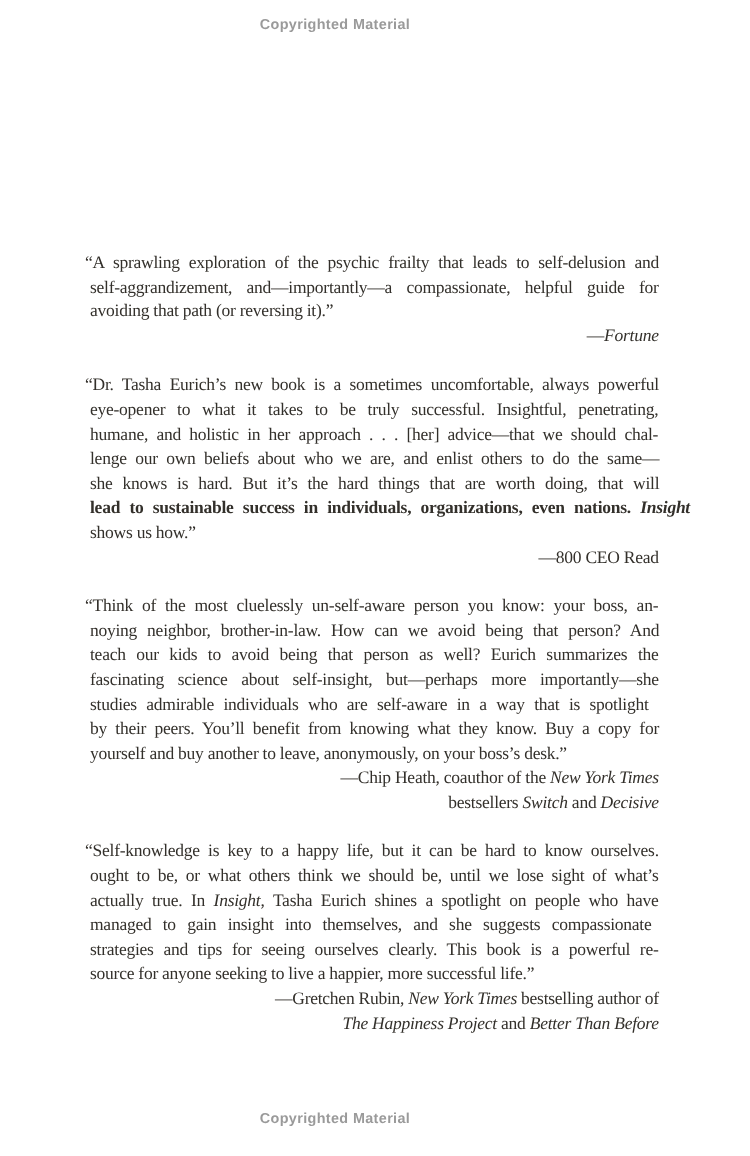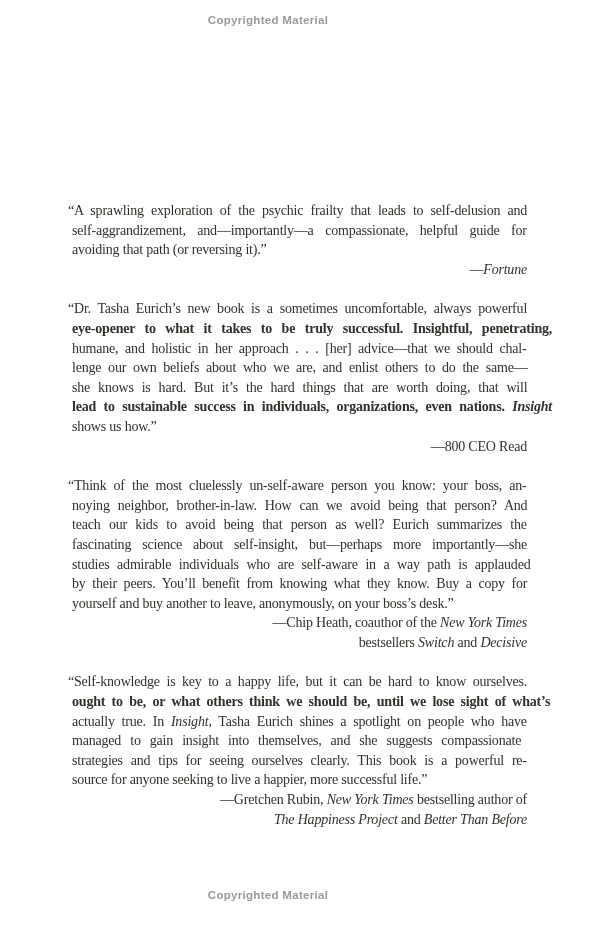--- a/index.html
+++ b/index.html
@@ -56,42 +56,42 @@
 
 <div class="blurbs">
     <div class="blurb">
       <div class="line first"><span style="word-spacing: 3.90909px;">“A sprawling exploration of the psychic frailty that leads to self-delusion and</span></div>
       <div class="line"><span style="word-spacing: 8.2px;">self-aggrandizement, and—importantly—a compassionate, helpful guide for</span></div>
       <div class="line last"><span>avoiding that path (or reversing it).”</span></div>
       <div class="attr">—<i>Fortune</i></div>
     </div>
     <div class="blurb">
       <div class="line first"><span style="word-spacing: 3.5px;">“Dr. Tasha Eurich’s new book is a sometimes uncomfortable, always powerful</span></div>
-      <div class="line"><span style="word-spacing: 6.2px; font-weight: bold;">eye-opener to what it takes to be truly successful. Insightful, penetrating,</span></div>
+      <div class="line"><span style="word-spacing: 6.2px;">eye-opener to what it takes to be truly successful. Insightful, penetrating,</span></div>
       <div class="line"><span style="word-spacing: 3.38462px;">humane, and holistic in her approach . . . [her] advice—that we should chal-</span></div>
       <div class="line"><span style="word-spacing: 3.5px;">lenge our own beliefs about who we are, and enlist others to do the same—</span></div>
       <div class="line"><span style="word-spacing: 4.71429px;">she knows is hard. But it’s the hard things that are worth doing, that will</span></div>
       <div class="line"><span style="word-spacing: 4.11111px; font-weight: bold;">lead to sustainable success in individuals, organizations, even nations. <i>Insight</i></span></div>
       <div class="line last"><span>shows us how.”</span></div>
       <div class="attr">—800 CEO Read</div>
     </div>
     <div class="blurb">
       <div class="line first"><span style="word-spacing: 3.81818px;">“Think of the most cluelessly un-self-aware person you know: your boss, an-</span></div>
       <div class="line"><span style="word-spacing: 4.7px;">noying neighbor, brother-in-law. How can we avoid being that person? And</span></div>
       <div class="line"><span style="word-spacing: 5.08333px;">teach our kids to avoid being that person as well? Eurich summarizes the</span></div>
       <div class="line"><span style="word-spacing: 7.66667px;">fascinating science about self-insight, but—perhaps more importantly—she</span></div>
-      <div class="line"><span style="word-spacing: 4.27273px;">studies admirable individuals who are self-aware in a way path is applauded</span></div>
+      <div class="line"><span style="word-spacing: 4.27273px;">studies admirable individuals who are self-aware in a way that is spotlight</span></div>
       <div class="line"><span style="word-spacing: 3.38462px;">by their peers. You’ll benefit from knowing what they know. Buy a copy for</span></div>
       <div class="line last"><span>yourself and buy another to leave, anonymously, on your boss’s desk.”</span></div>
       <div class="attr">—Chip Heath, coauthor of the <i>New York Times</i></div>
       <div class="attr">bestsellers <i>Switch</i> and <i>Decisive</i></div>
     </div>
     <div class="blurb">
       <div class="line first"><span style="word-spacing: 3.28571px;">“Self-knowledge is key to a happy life, but it can be hard to know ourselves.</span></div>
-      <div class="line"><span style="word-spacing: 3.06667px; font-weight: bold;">ought to be, or what others think we should be, until we lose sight of what’s</span></div>
+      <div class="line"><span style="word-spacing: 3.06667px;">ought to be, or what others think we should be, until we lose sight of what’s</span></div>
       <div class="line"><span style="word-spacing: 3.58333px;">actually true. In <i>Insight</i>, Tasha Eurich shines a spotlight on people who have</span></div>
       <div class="line"><span style="word-spacing: 5.77778px;">managed to gain insight into themselves, and she suggests compassionate</span></div>
       <div class="line"><span style="word-spacing: 4.58333px;">strategies and tips for seeing ourselves clearly. This book is a powerful re-</span></div>
       <div class="line last"><span>source for anyone seeking to live a happier, more successful life.”</span></div>
       <div class="attr">—Gretchen Rubin, <i>New York Times</i> bestselling author of</div>
       <div class="attr"><i>The Happiness Project</i> and <i>Better Than Before</i></div>
     </div>
   </div>
 
 <div class="copyright bottom" style="color: rgb(154, 154, 154);">Copyrighted Material</div>

